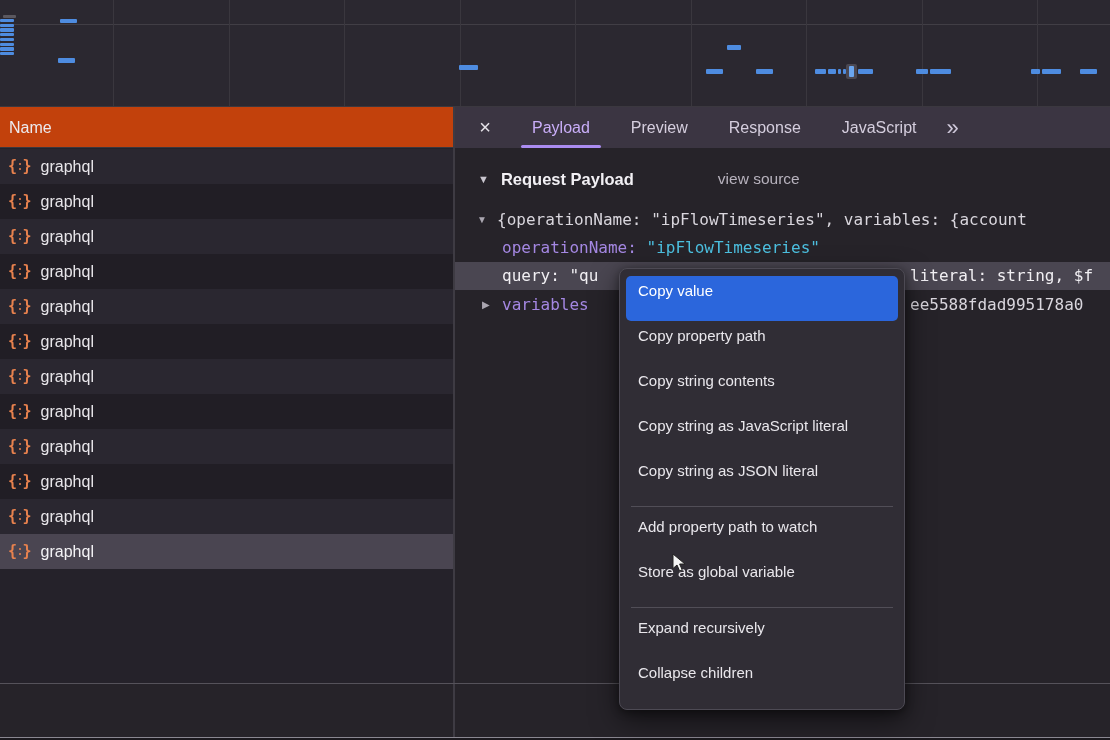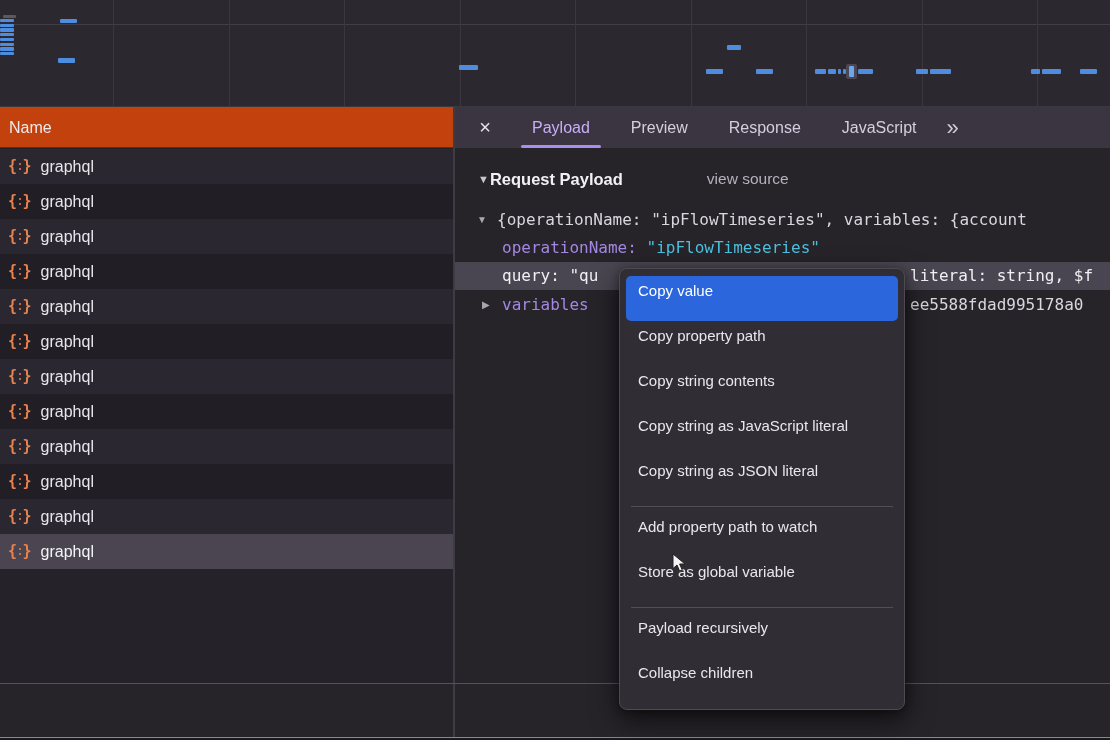--- a/index.html
+++ b/index.html
@@ -47,21 +47,21 @@
   .tab { height:41px; line-height:41px; padding:0 16px; margin-left:9px; font-size:16px;
     color:#d5cede; position:relative; cursor:default; }
   .tab.active { color:var(--tab_active); }
   .tab.active::after { content:""; position:absolute; left:5px; right:5px; bottom:0;
     height:3px; border-radius:2px; background:var(--tab_underline); }
   .overflow { margin-left:14px; font-size:22px; color:#cfc8da; letter-spacing:-3px; }
 
   .section-header { position:absolute; top:57px; left:0; height:30px; display:flex; align-items:center; }
   .tri { color:#c9c6cf; font-size:11px; }
   .section-header .tri { margin-left:23px; }
-  .payload-title { font-weight:bold; font-size:16.5px; color:#f2f0f4; margin-left:1px; }
+  .payload-title { font-weight:bold; font-size:16.5px; color:#f2f0f4; margin-left:12px; }
   .view-source { margin-left:84px; font-size:15.5px; color:#b7b2bd; }
 
   .tree-row { position:absolute; left:0; width:100%; height:27px; line-height:27px; overflow:hidden; }
   .mono { font-family:"DejaVu Sans Mono", monospace; font-size:16px; color:#d9d6dd; white-space:pre; }
   .tree-row .tri { position:absolute; font-size:10px; color:#aaa6b0; top:0; }
   .row1 { top:99px; }
   .row1 .tri { left:22px; }
   .row1 .mono { position:absolute; left:42px; }
   .row2 { top:127px; }
   .row2 .mono { position:absolute; left:47px; }
@@ -332,20 +332,20 @@
   <div class="context-menu" id="context-menu">
       <div class="menu-item highlighted">Copy value</div>
       <div class="menu-item">Copy property path</div>
       <div class="menu-item">Copy string contents</div>
       <div class="menu-item">Copy string as JavaScript literal</div>
       <div class="menu-item">Copy string as JSON literal</div>
       <div class="menu-sep"></div>
       <div class="menu-item">Add property path to watch</div>
       <div class="menu-item">Store as global variable</div>
       <div class="menu-sep"></div>
-      <div class="menu-item">Payload recursively</div>
+      <div class="menu-item">Expand recursively</div>
       <div class="menu-item">Collapse children</div>
     </div>
 
   <svg class="cursor" width="15" height="20" viewBox="0 0 15 20">
     <path d="M1,1 L1,15.5 L5,12 L7.6,18 L10.2,16.8 L7.6,11 L13,11 Z" fill="#f5f5f5" stroke="#222" stroke-width="1"></path>
   </svg>
 </div>
 
 </body></html>

